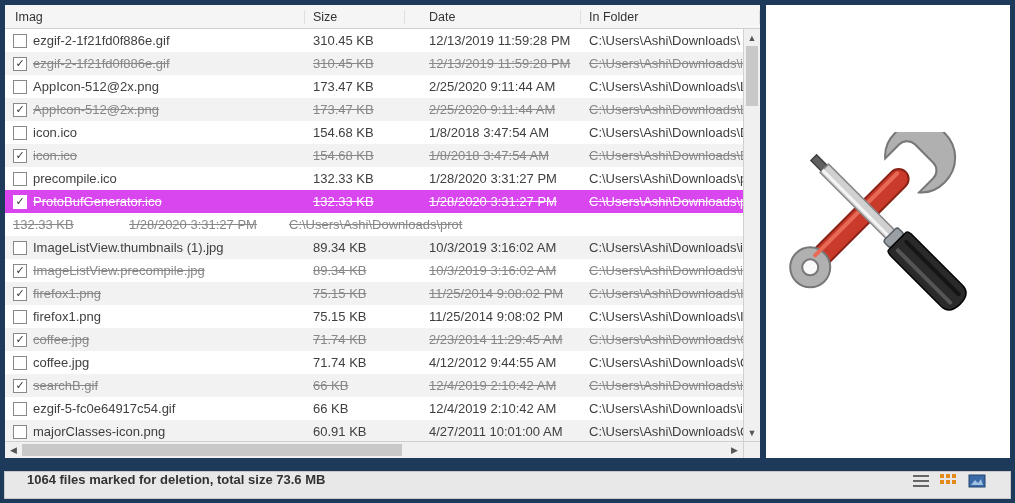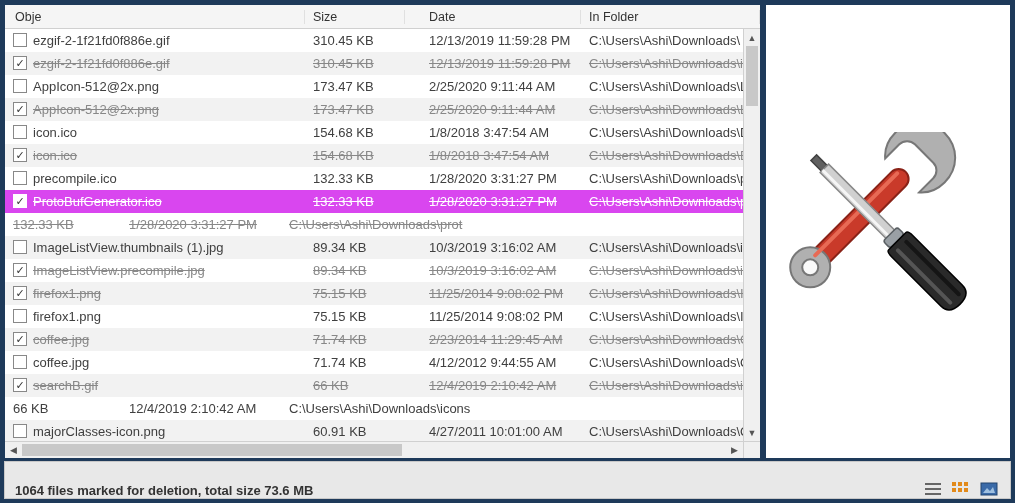--- a/index.html
+++ b/index.html
@@ -64,21 +64,21 @@
   }
   .row.alt { background: #f2f2f2; }
   .row.marked { color: #888; }
   .row.marked .cell-text { text-decoration: line-through; }
   .row.selected {
     background: #d946ef;
     color: #fff;
   }
   .row.selected .cell-text { text-decoration: line-through; }
   .row > div { padding: 0 8px; overflow: hidden; text-overflow: clip; white-space: nowrap; }
-  .row .col-name { display: flex; gap: 6px; padding-left: 8px;}
+  .row .col-name { display: flex; align-items: center; gap: 6px; padding-left: 8px;}
   .cb {
     width: 14px; height: 14px;
     border: 1px solid #888;
     background: #fff;
     display: inline-flex;
     align-items: center;
     justify-content: center;
     flex-shrink: 0;
     font-size: 11px;
     line-height: 1;
@@ -144,44 +144,44 @@
     display: flex;
     align-items: center;
     justify-content: center;
     position: relative;
   }
   .tools-icon { width: 200px; height: 200px; }
 
   .status-bar {
     position: absolute;
     left: 4px; right: 4px; bottom: 4px;
-    height: 38px;
+    height: 28px;
     background: #e8e8e8;
     border: 1px solid #c8c8c8;
     display: flex;
-    align-items: flex-end;
+    align-items: flex-start;
     justify-content: space-between;
-    padding: 0 10px;
+    padding: 0 22px;
   }
   .status-text { font-weight: bold; font-size: 13px; color: #333;}
   .view-buttons { display:flex; gap:6px; align-items:center;}
   .view-btn {
     width:22px; height:18px;
     display:inline-flex; align-items:center; justify-content:center;
     cursor:pointer;
   }
   .view-btn svg { display:block; }
 </style>
 </head>
 <body>
 
 <div class="main-wrap">
   <div class="list-panel">
     <div class="header-row">
-      <div class="col-name">Obje</div>
+      <div class="col-name">Imag</div>
       <div class="col-size">Size</div>
       <div class="col-date">Date</div>
       <div class="col-folder">In Folder</div>
     </div>
     <div class="rows-viewport">
       <div class="rows-inner" id="rows-inner">
           <div class="row">
             <div class="col-name">
               <span class="cb"></span>
               <span class="cell-text">ezgif-2-1f21fd0f886e.gif</span>
@@ -315,20 +315,24 @@
           <div class="row alt marked">
             <div class="col-name">
               <span class="cb checked"></span>
               <span class="cell-text">searchB.gif</span>
             </div>
             <div class="col-size"><span class="cell-text">66 KB</span></div>
             <div class="col-date"><span class="cell-text">12/4/2019 2:10:42 AM</span></div>
             <div class="col-folder"><span class="cell-text">C:\Users\Ashi\Downloads\icons</span></div>
           </div>
           <div class="row">
+            <div class="col-name">
+              <span class="cb"></span>
+              <span class="cell-text">ezgif-5-fc0e64917c54.gif</span>
+            </div>
             <div class="col-size"><span class="cell-text">66 KB</span></div>
             <div class="col-date"><span class="cell-text">12/4/2019 2:10:42 AM</span></div>
             <div class="col-folder"><span class="cell-text">C:\Users\Ashi\Downloads\icons</span></div>
           </div>
           <div class="row alt">
             <div class="col-name">
               <span class="cb"></span>
               <span class="cell-text">majorClasses-icon.png</span>
             </div>
             <div class="col-size"><span class="cell-text">60.91 KB</span></div>

